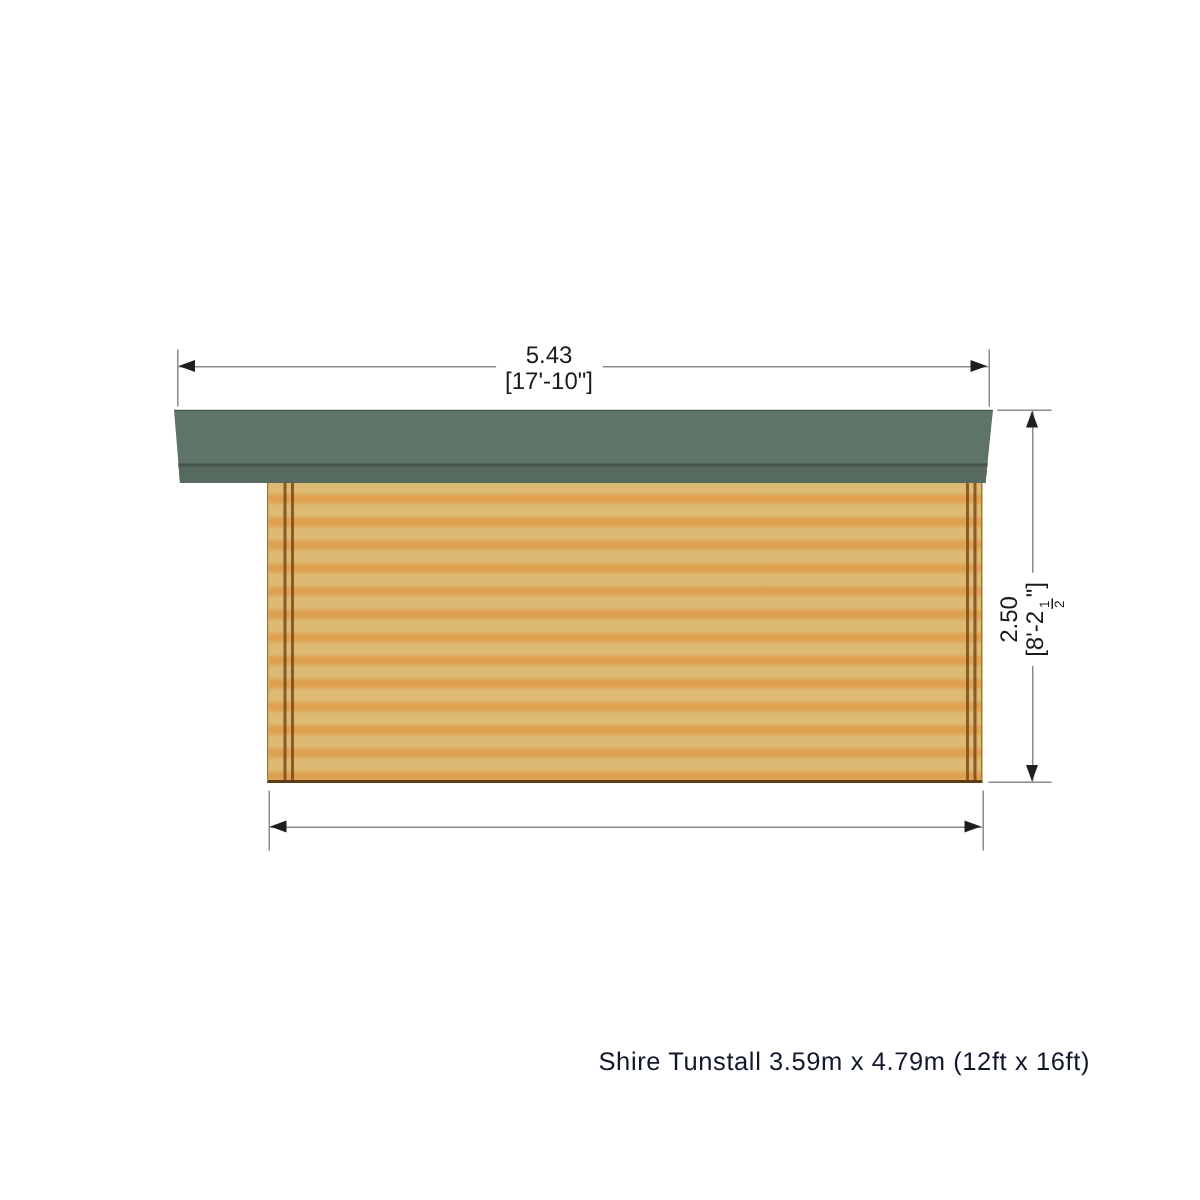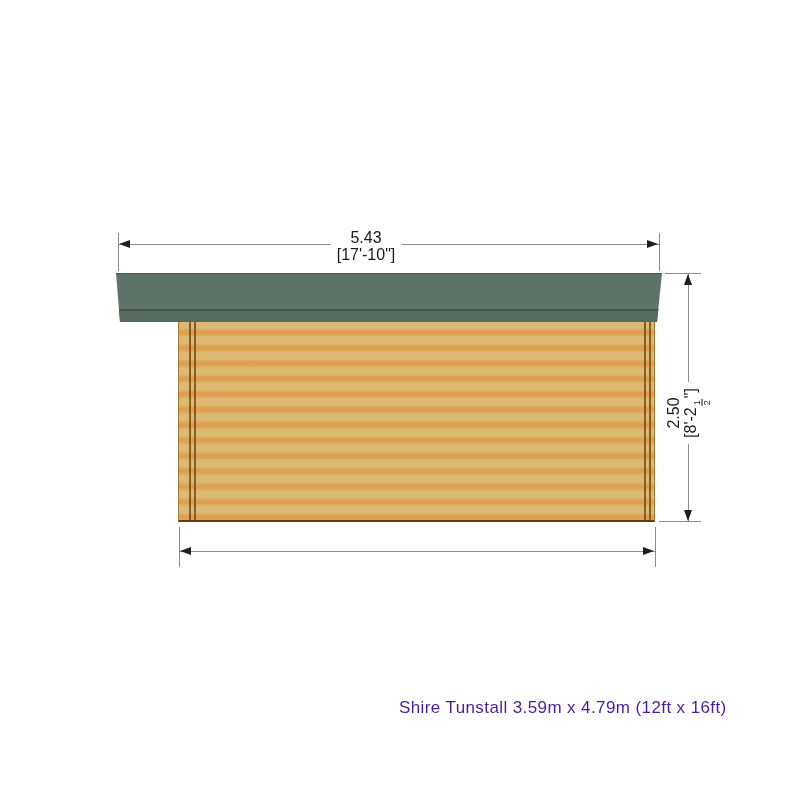--- a/index.html
+++ b/index.html
@@ -41,21 +41,21 @@
     background:repeating-linear-gradient(to bottom,
       #dcba74 0px,#dcba74 6px,
       #dfa050 9px,#dfa050 12px,
       #dcba74 15.4px);
     border-left:1px solid #a8762f;border-right:1px solid #a8762f;
     border-bottom:2px solid #5f3d14;box-sizing:border-box;
   }
   .corner-line{position:absolute;top:0;bottom:0;width:2px;background:rgba(122,74,26,0.85);}
   
   #caption{
-    position:absolute;left:399px;top:698px;font-size:17px;letter-spacing:0.4px;color:#4c1d95;
+    position:absolute;left:399px;top:698px;font-size:17px;letter-spacing:0.4px;color:#0f172a;
     white-space:nowrap;
   }
 </style>
 </head>
 <body>
 
 <div id="canvas">
 
   <div class="vline" style="left:118px;top:233px;height:38px;"></div>
   <div class="vline" style="left:659px;top:233px;height:38px;"></div>

